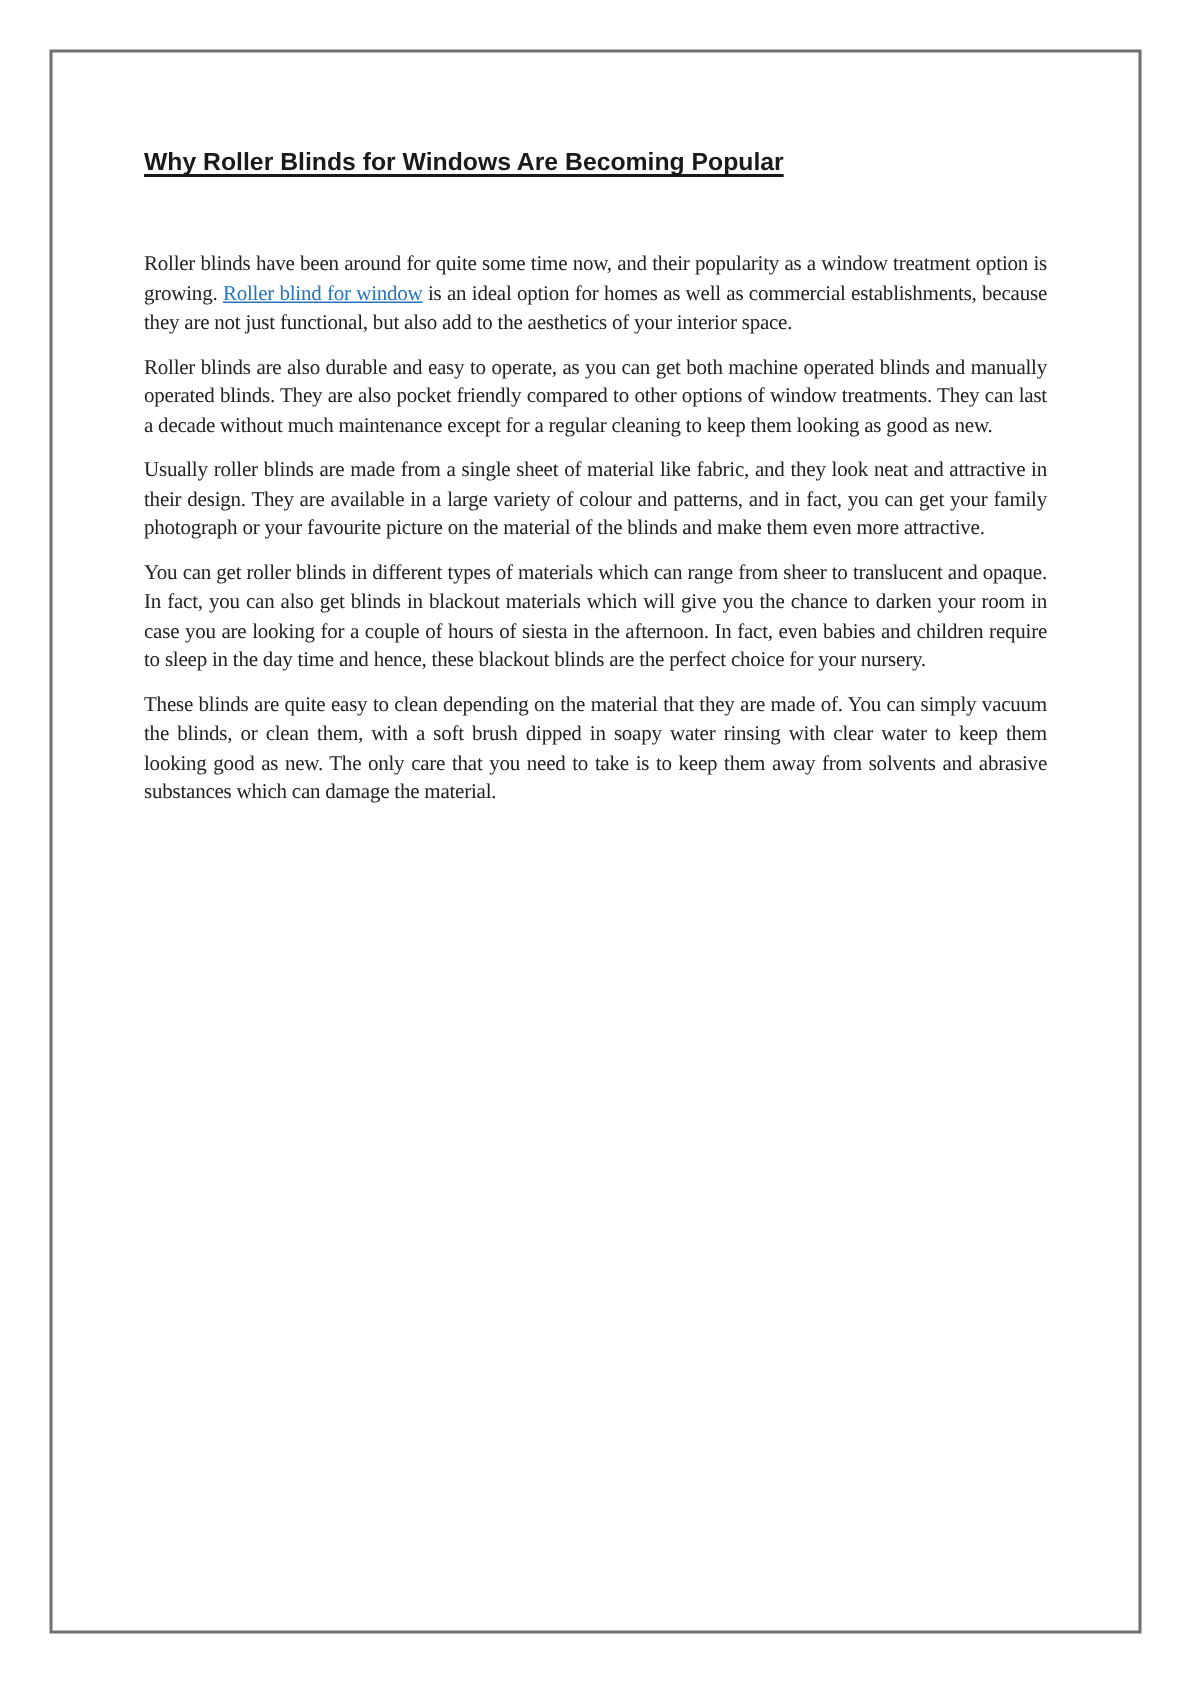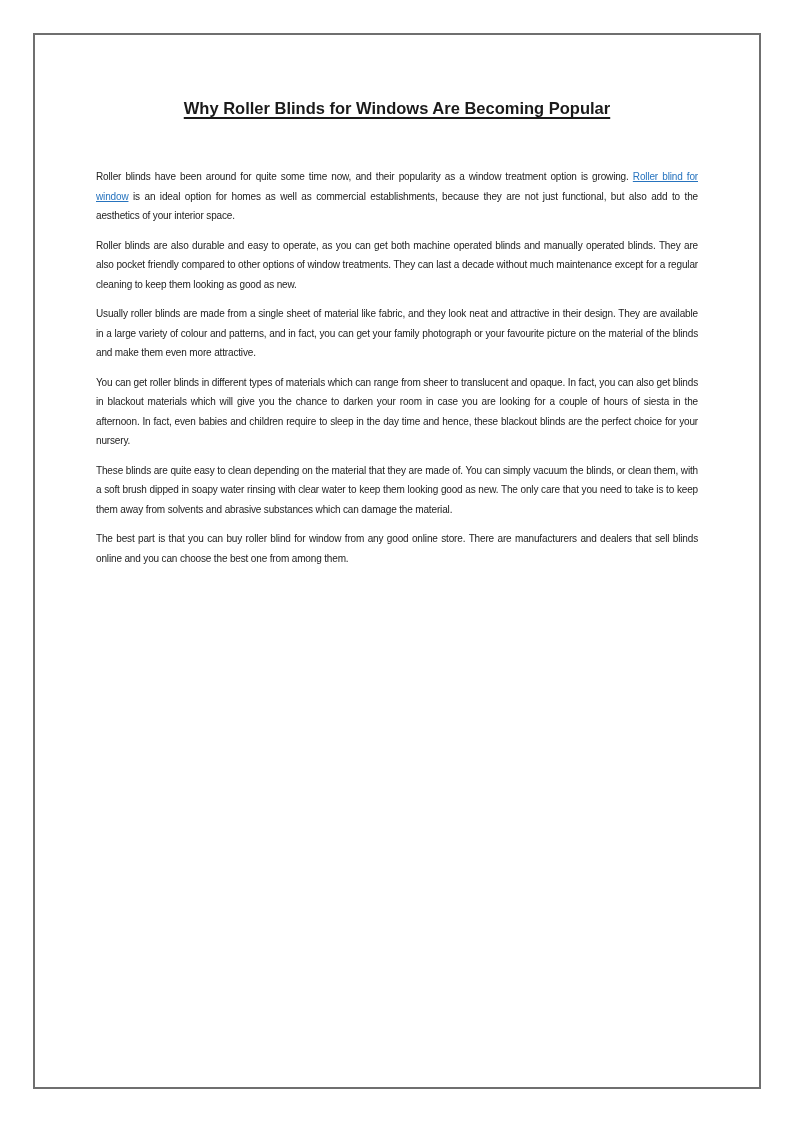--- a/index.html
+++ b/index.html
@@ -34,33 +34,34 @@
     position: absolute;
     top: 98px;
     left: 96px;
     right: 96px;
     color: var(--text-color);
   }
   h1.doc-title {
     font-size: 16.5px;
     line-height: 20px;
     font-weight: bold;
-    text-align: center;
+    text-align: left;
     text-decoration: underline;
     text-underline-offset: 3px;
     text-decoration-thickness: 1.5px;
     margin: 0 0 49px 0;
     color: #1a1a1a;
   }
   p.doc-para {
-    font-size: 10px;
+    font-size: 14px;
     letter-spacing: -0.15px;
     line-height: 19.5px;
     text-align: justify;
     margin: 0 0 10px 0;
+    font-family: Liberation Serif, serif;
   }
   a.doc-link {
     color: var(--link-color);
     text-decoration: underline;
     cursor: pointer;
   }
 </style>
 </head>
 <body>
 
@@ -73,16 +74,15 @@
     <p class="doc-para"><span>Roller blinds have been around for quite some time now, and their popularity as a window treatment option is growing. </span><a class="doc-link" href="#">Roller blind for window</a><span> is an ideal option for homes as well as commercial establishments, because they are not just functional, but also add to the aesthetics of your interior space.</span></p>
 
     <p class="doc-para">Roller blinds are also durable and easy to operate, as you can get both machine operated blinds and manually operated blinds. They are also pocket friendly compared to other options of window treatments. They can last a decade without much maintenance except for a regular cleaning to keep them looking as good as new.</p>
 
     <p class="doc-para">Usually roller blinds are made from a single sheet of material like fabric, and they look neat and attractive in their design. They are available in a large variety of colour and patterns, and in fact, you can get your family photograph or your favourite picture on the material of the blinds and make them even more attractive.</p>
 
     <p class="doc-para">You can get roller blinds in different types of materials which can range from sheer to translucent and opaque. In fact, you can also get blinds in blackout materials which will give you the chance to darken your room in case you are looking for a couple of hours of siesta in the afternoon. In fact, even babies and children require to sleep in the day time and hence, these blackout blinds are the perfect choice for your nursery.</p>
 
     <p class="doc-para">These blinds are quite easy to clean depending on the material that they are made of. You can simply vacuum the blinds, or clean them, with a soft brush dipped in soapy water rinsing with clear water to keep them looking good as new. The only care that you need to take is to keep them away from solvents and abrasive substances which can damage the material.</p>
 
-    <p class="doc-para">The best part is that you can buy roller blind for window from any good online store. There are manufacturers and dealers that sell blinds online and you can choose the best one from among them.</p>
 
   </div>
 </div>
 
 </body></html>

